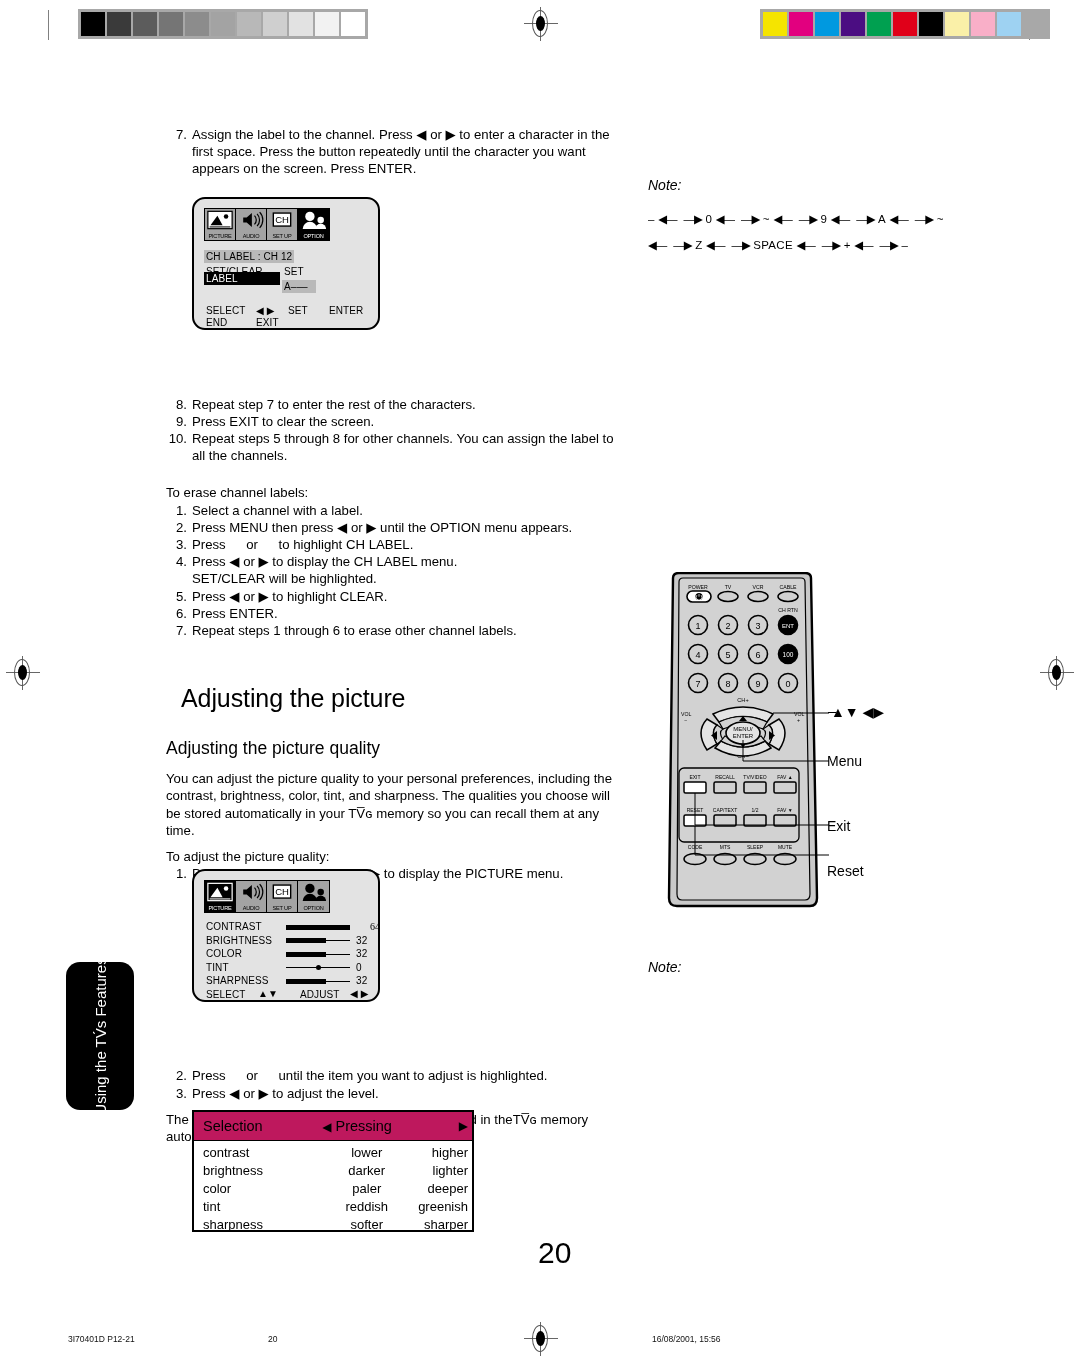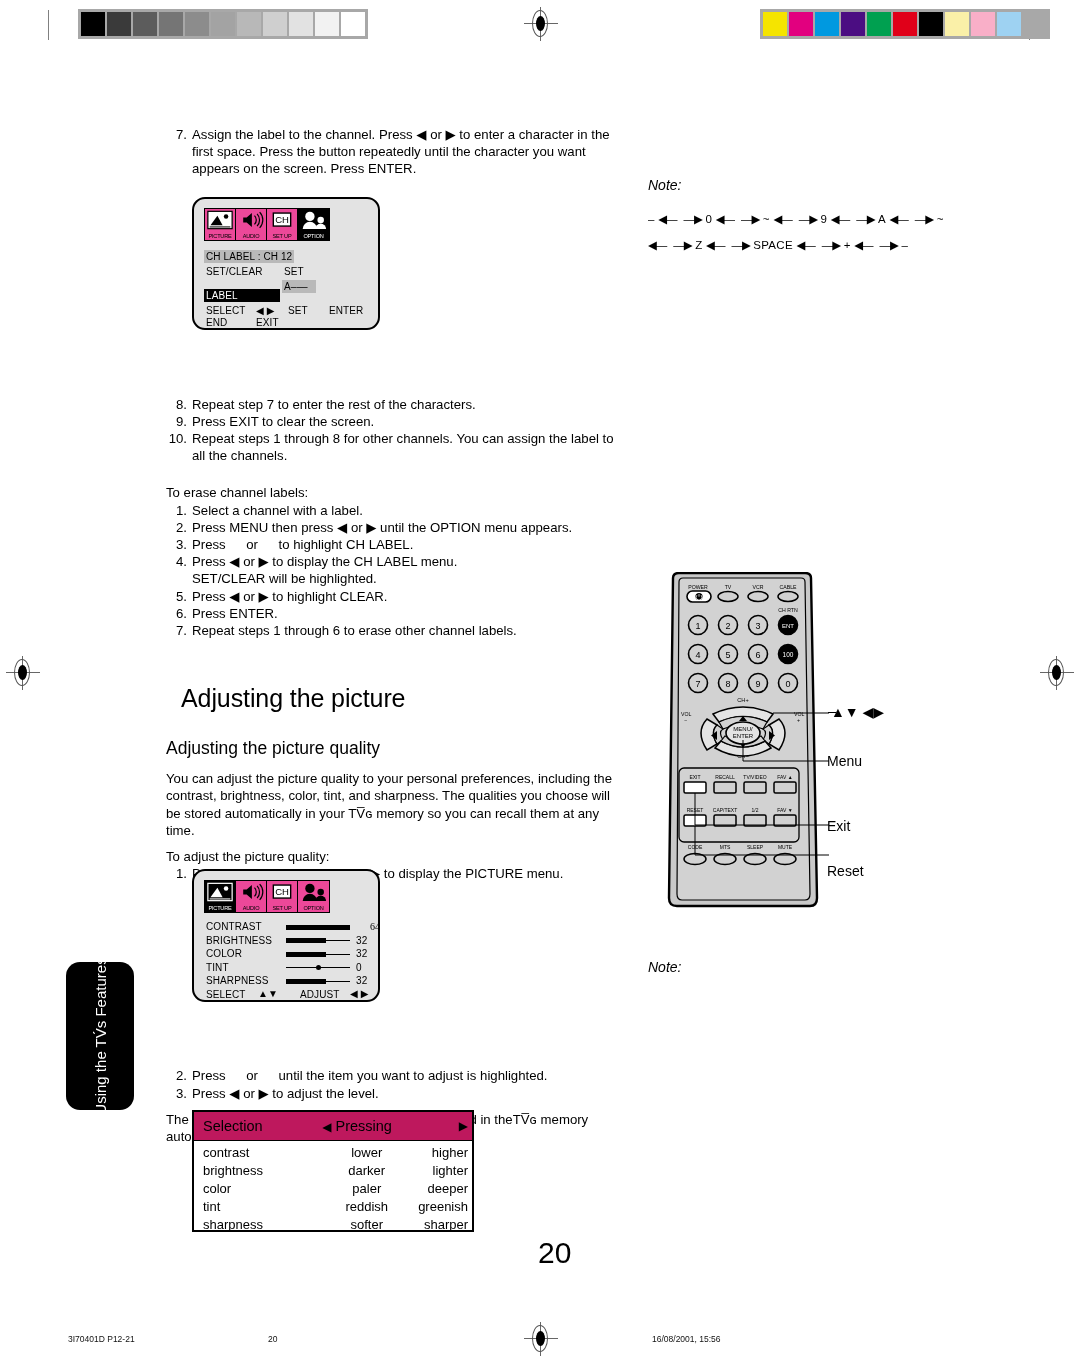--- a/index.html
+++ b/index.html
@@ -144,21 +144,21 @@
     display: flex;
     border: 1px solid #000;
     background: #fff;
   }
   .osd-icon {
     width: 31px;
     height: 31px;
     border-right: 1px solid #000;
     position: relative;
     box-sizing: border-box;
-    background: #ec4899;
+    background: #a3a3a3;
   }
   .osd-icon:last-child { border-right: none; }
   .osd-icon.sel { background: #000; }
   .osd-icon .glyph {
     position: absolute;
     left: 2px; top: 1px;
     right: 2px; height: 20px;
   }
   .osd-icon .cap {
     position: absolute;
@@ -352,21 +352,21 @@
       </span>
     </div>
 
     <div class="step">
       <span class="num">9.</span>
       <span class="body">Press EXIT to clear the screen.</span>
     </div>
 
     <div class="step">
       <span class="num">10.</span>
-      <span class="body">Repeat steps 1 through 8 for other channels. You can assign the label to all the channels.</span>
+      <span class="body">Repeat steps 5 through 8 for other channels. You can assign the label to all the channels.</span>
     </div>
 
     <div class="gap-l"></div>
 
     <p class="txt">To erase channel labels:</p>
     <div id="erase-steps">
         <div class="step">
           <span class="num">1.</span>
           <span class="body">Select a channel with a label.</span>
         </div>
@@ -463,21 +463,21 @@
               <circle cx="23" cy="11" r="3.6" fill="#fff"></circle>
               <path d="M17 21 a6 6 0 0 1 12 0 Z" fill="#fff"></path>
             </svg></div>
           <div class="cap">OPTION</div>
         </div>
       </div>
 
     <div class="osd-text hl" style="left:10px;top:51px;">CH LABEL : CH 12</div>
     <div class="osd-text" style="left:12px;top:66px;">SET/CLEAR</div>
     <div class="osd-text" style="left:90px;top:66px;">SET</div>
-    <div class="osd-text inv" style="left:10px;top:90px;width:72px;">LABEL</div>
+    <div class="osd-text inv" style="left:10px;top:73px;width:72px;">LABEL</div>
     <div class="osd-text hl" style="left:88px;top:81px;width:30px;">A–––</div>
 
     <div class="osd-text" style="left:12px;top:105px;">SELECT</div>
     <div class="osd-text" style="left:62px;top:105px;">◀ ▶</div>
     <div class="osd-text" style="left:94px;top:105px;">SET</div>
     <div class="osd-text" style="left:135px;top:105px;">ENTER</div>
     <div class="osd-text" style="left:12px;top:117px;">END</div>
     <div class="osd-text" style="left:62px;top:117px;">EXIT</div>
   </div>
 

